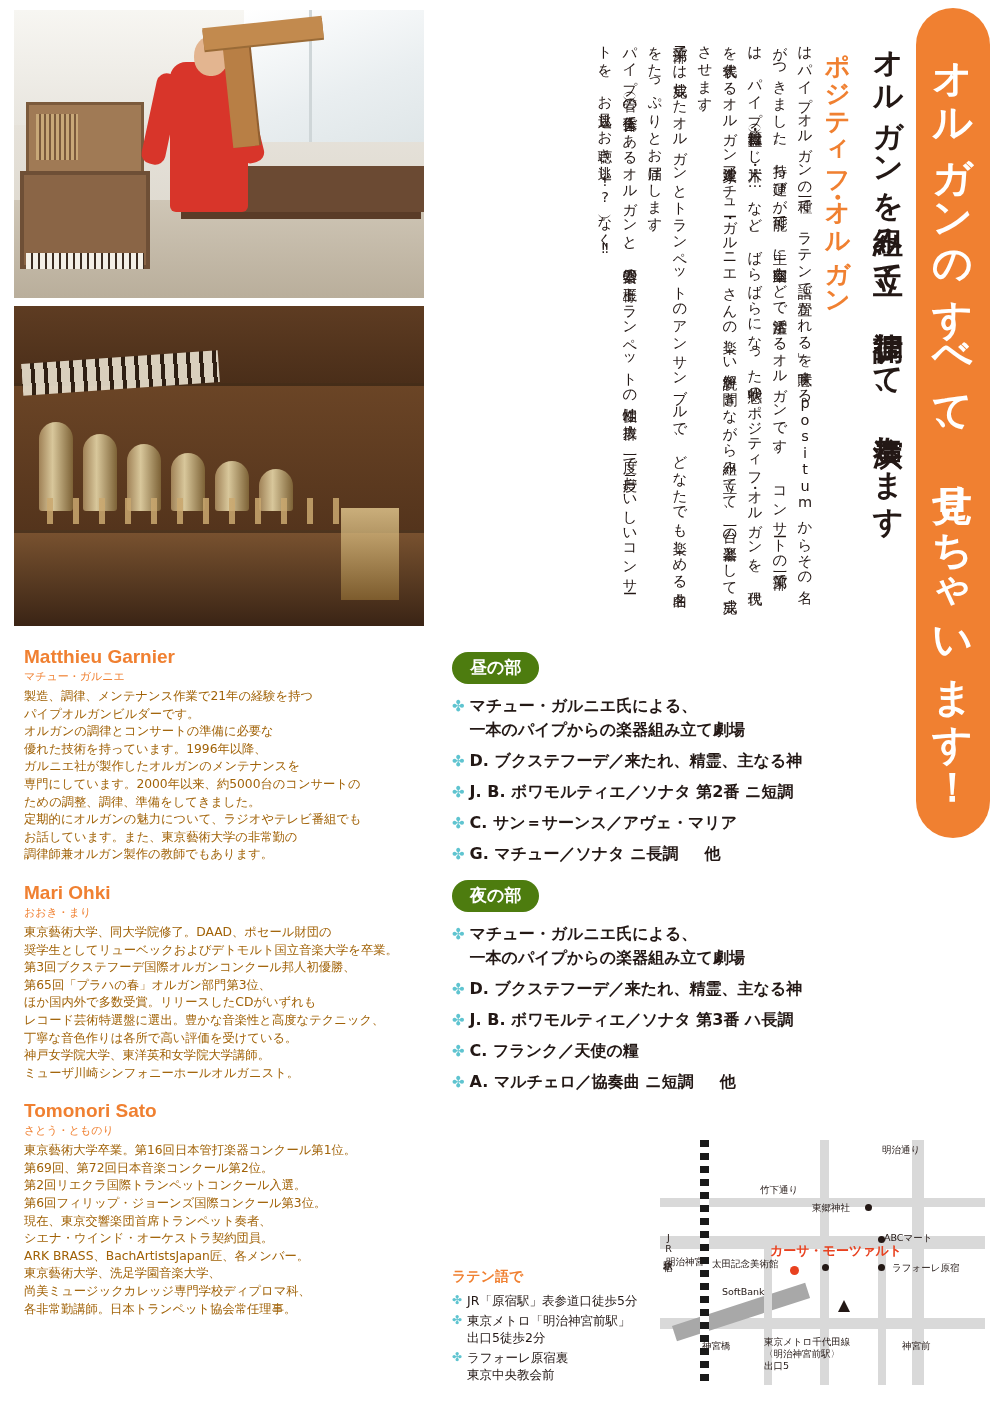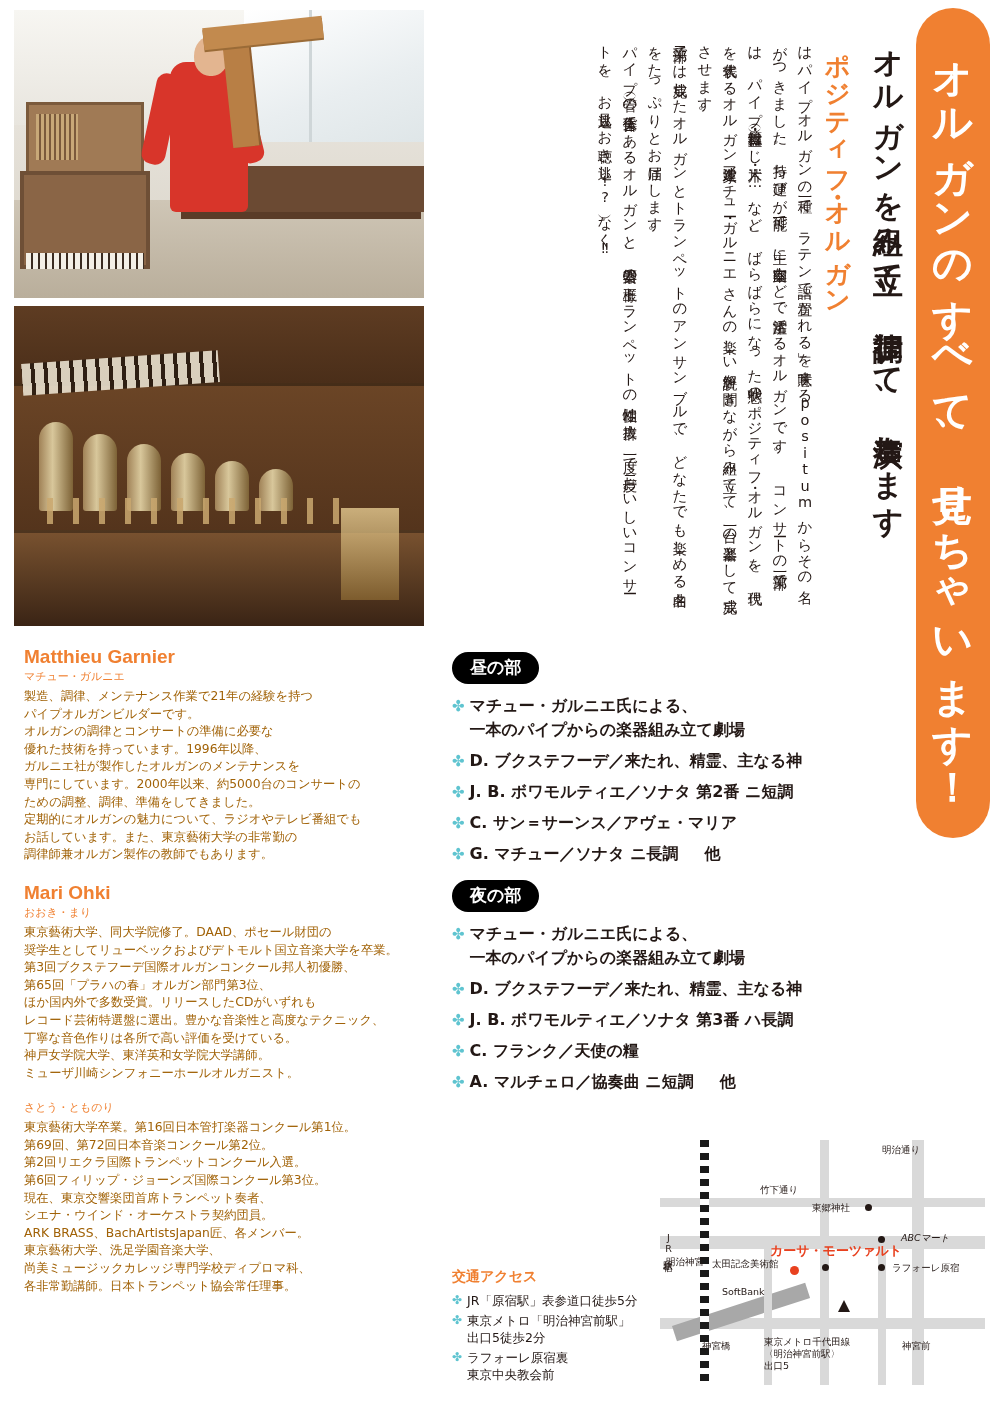--- a/index.html
+++ b/index.html
@@ -256,21 +256,21 @@
 
   
   .programs {
     position: absolute;
     left: 452px;
     top: 652px;
     width: 520px;
   }
   .sec-pill {
     display: inline-block;
-    background: #000000;
+    background: #4d7c0f;
     color: #fff;
     font-size: 17px;
     font-weight: bold;
     padding: 4px 18px 5px 18px;
     border-radius: 16px;
     font-family: "DejaVu Sans", sans-serif;
     margin-bottom: 10px;
   }
   .prog-list { margin: 0 0 14px 0; padding: 0; list-style: none; }
   .prog-item {
@@ -464,20 +464,21 @@
 第3回ブクステフーデ国際オルガンコンクール邦人初優勝、
 第65回「プラハの春」オルガン部門第3位、
 ほか国内外で多数受賞。リリースしたCDがいずれも
 レコード芸術特選盤に選出。豊かな音楽性と高度なテクニック、
 丁寧な音色作りは各所で高い評価を受けている。
 神戸女学院大学、東洋英和女学院大学講師。
 ミューザ川崎シンフォニーホールオルガニスト。</div>
     </div>
 
     <div>
+      <div class="p-name">Tomonori Sato</div>
       <div class="p-kana">さとう・とものり</div>
       <div class="p-body">東京藝術大学卒業。第16回日本管打楽器コンクール第1位。
 第69回、第72回日本音楽コンクール第2位。
 第2回リエクラ国際トランペットコンクール入選。
 第6回フィリップ・ジョーンズ国際コンクール第3位。
 現在、東京交響楽団首席トランペット奏者、
 シエナ・ウインド・オーケストラ契約団員。
 ARK BRASS、BachArtistsJapan匠、各メンバー。
 東京藝術大学、洗足学園音楽大学、
 尚美ミュージックカレッジ専門学校ディプロマ科、
@@ -538,21 +539,21 @@
       <li class="prog-item">
         <span class="bullet">✤</span>
         <span class="prog-text">A. マルチェロ／協奏曲 ニ短調</span>
         <span class="prog-etc">他</span>
       </li>
     </ul>
 
   </div>
 
   <div class="access">
-    <div class="access-title">交通アクセス</div>
+    <div class="access-title">ラテン語で</div>
     <div class="access-item">
       <span class="bullet">✤</span>
       <span class="access-text">JR「原宿駅」表参道口徒歩5分</span>
     </div>
     <div class="access-item">
       <span class="bullet">✤</span>
       <span class="access-text">東京メトロ「明治神宮前駅」
 出口5徒歩2分</span>
     </div>
     <div class="access-item">
@@ -573,21 +574,21 @@
     <div class="road" style="left:104px; top:100px; width:8px; height:145px;"></div>
     <div class="road" style="left:218px; top:100px; width:8px; height:145px;"></div>
 
     <div class="rail" style="left:40px; top:0; height:245px;"></div>
 
     <div class="map-label vert" style="left:2px; top:92px;">JR原宿駅</div>
     <div class="map-label" style="left:222px; top:4px;">明治通り</div>
     <div class="map-label" style="left:152px; top:62px;font-family:Liberation Serif, serif;">東郷神社</div>
     <div class="map-sq" style="left:205px; top:64px;"></div>
     <div class="map-label" style="left:100px; top:44px;">竹下通り</div>
-    <div class="map-label" style="left:241px; top:92px;font-style:italic;">ABCマート</div>
+    <div class="map-label" style="left:224px; top:92px;">ABCマート</div>
     <div class="map-sq" style="left:218px; top:96px;"></div>
     <div class="map-label" style="left:232px; top:122px;">ラフォーレ原宿</div>
     <div class="map-sq" style="left:218px; top:124px;"></div>
     <div class="map-label" style="left:52px; top:118px;">太田記念美術館</div>
     <div class="map-label" style="left:62px; top:146px;">SoftBank</div>
     <div class="map-label" style="left:42px; top:200px;">神宮橋</div>
     <div class="map-label" style="left:104px; top:196px;">東京メトロ千代田線
 〈明治神宮前駅〉
 出口5</div>
     <div class="map-label" style="left:242px; top:200px;">神宮前</div>

